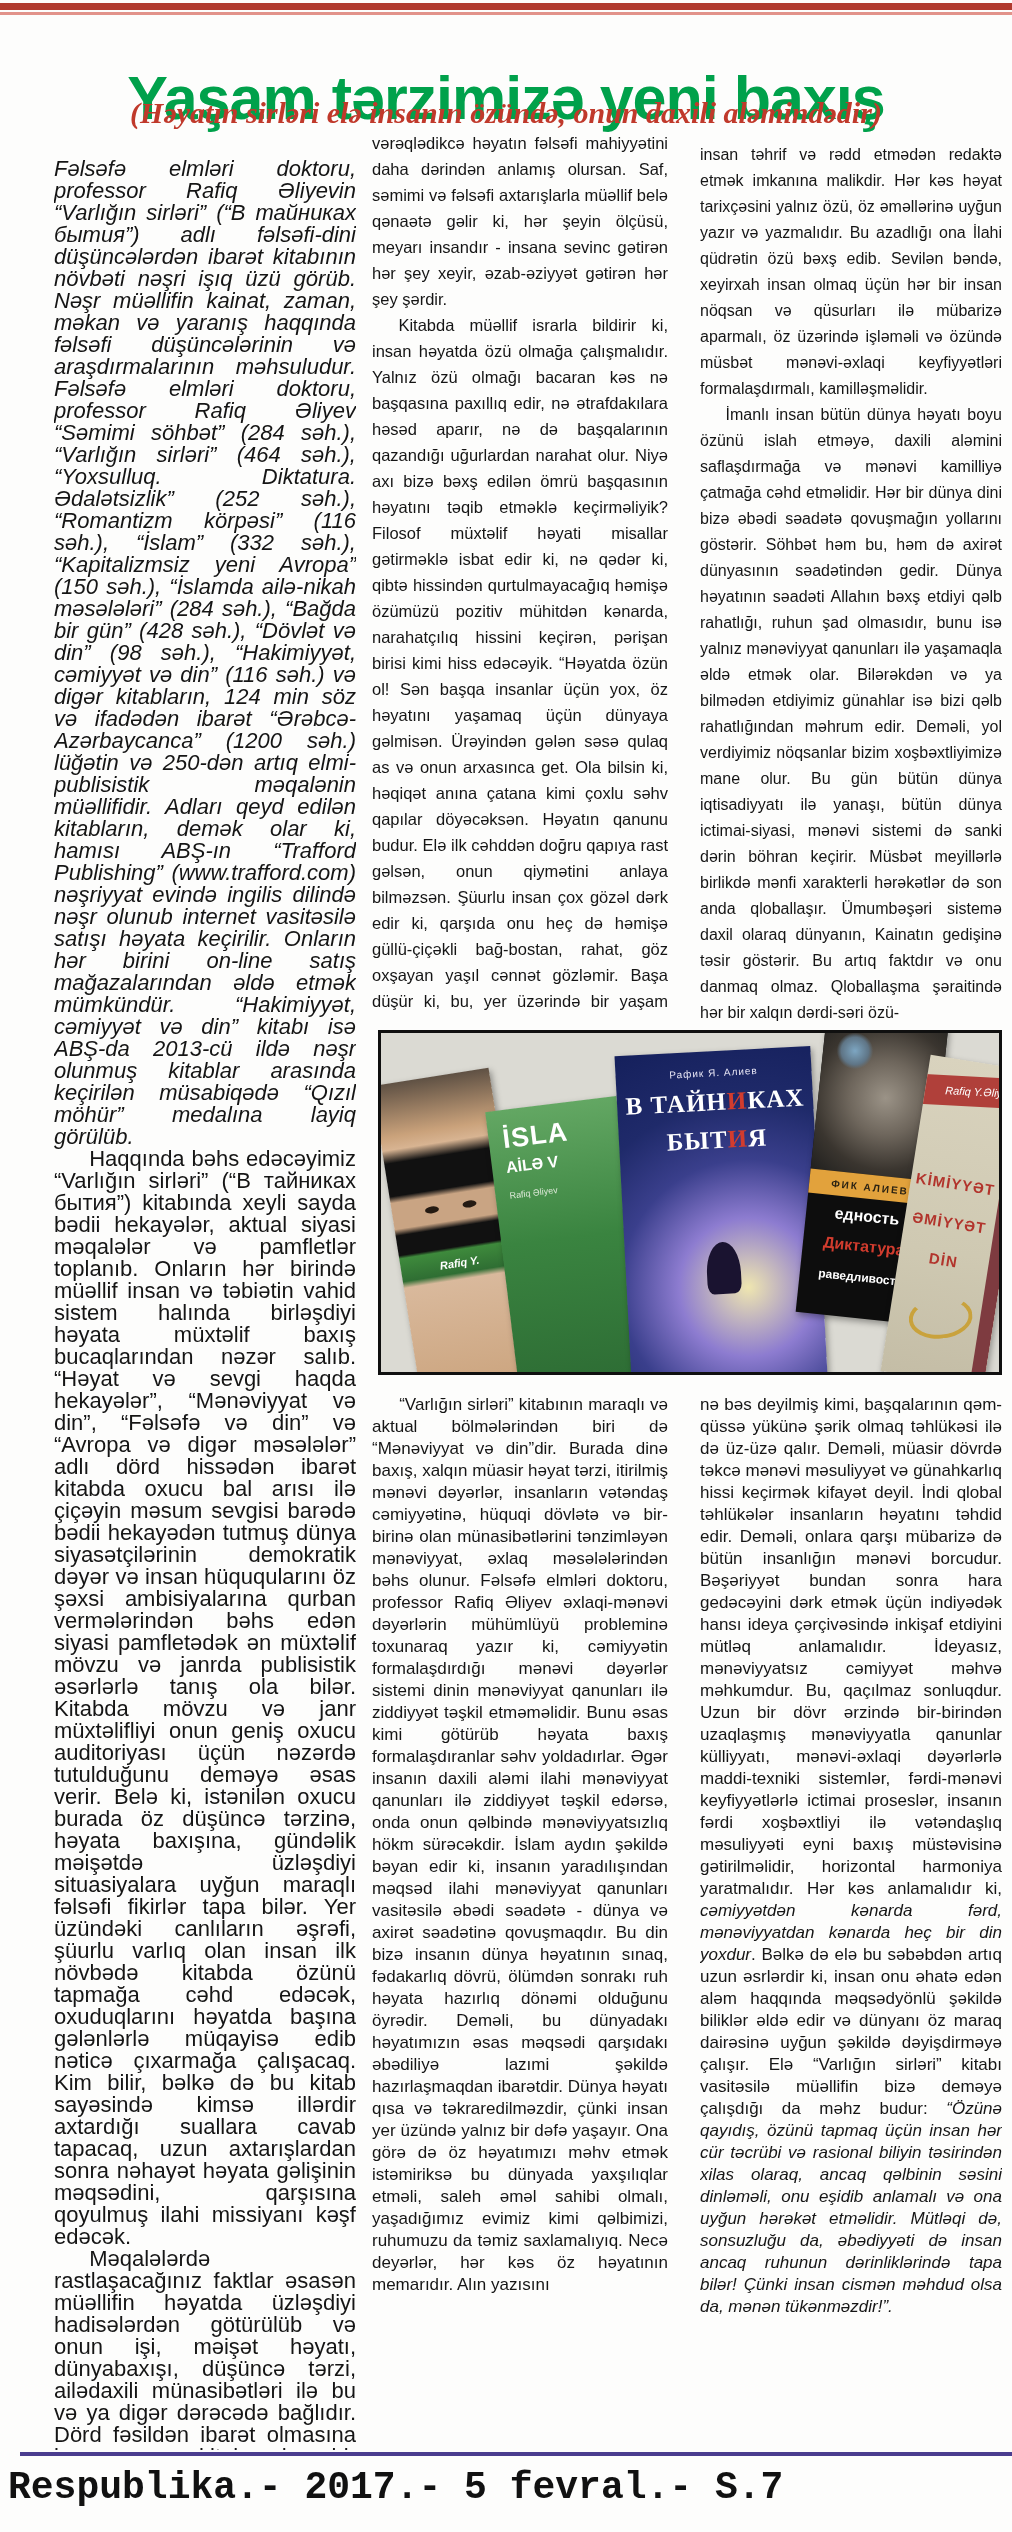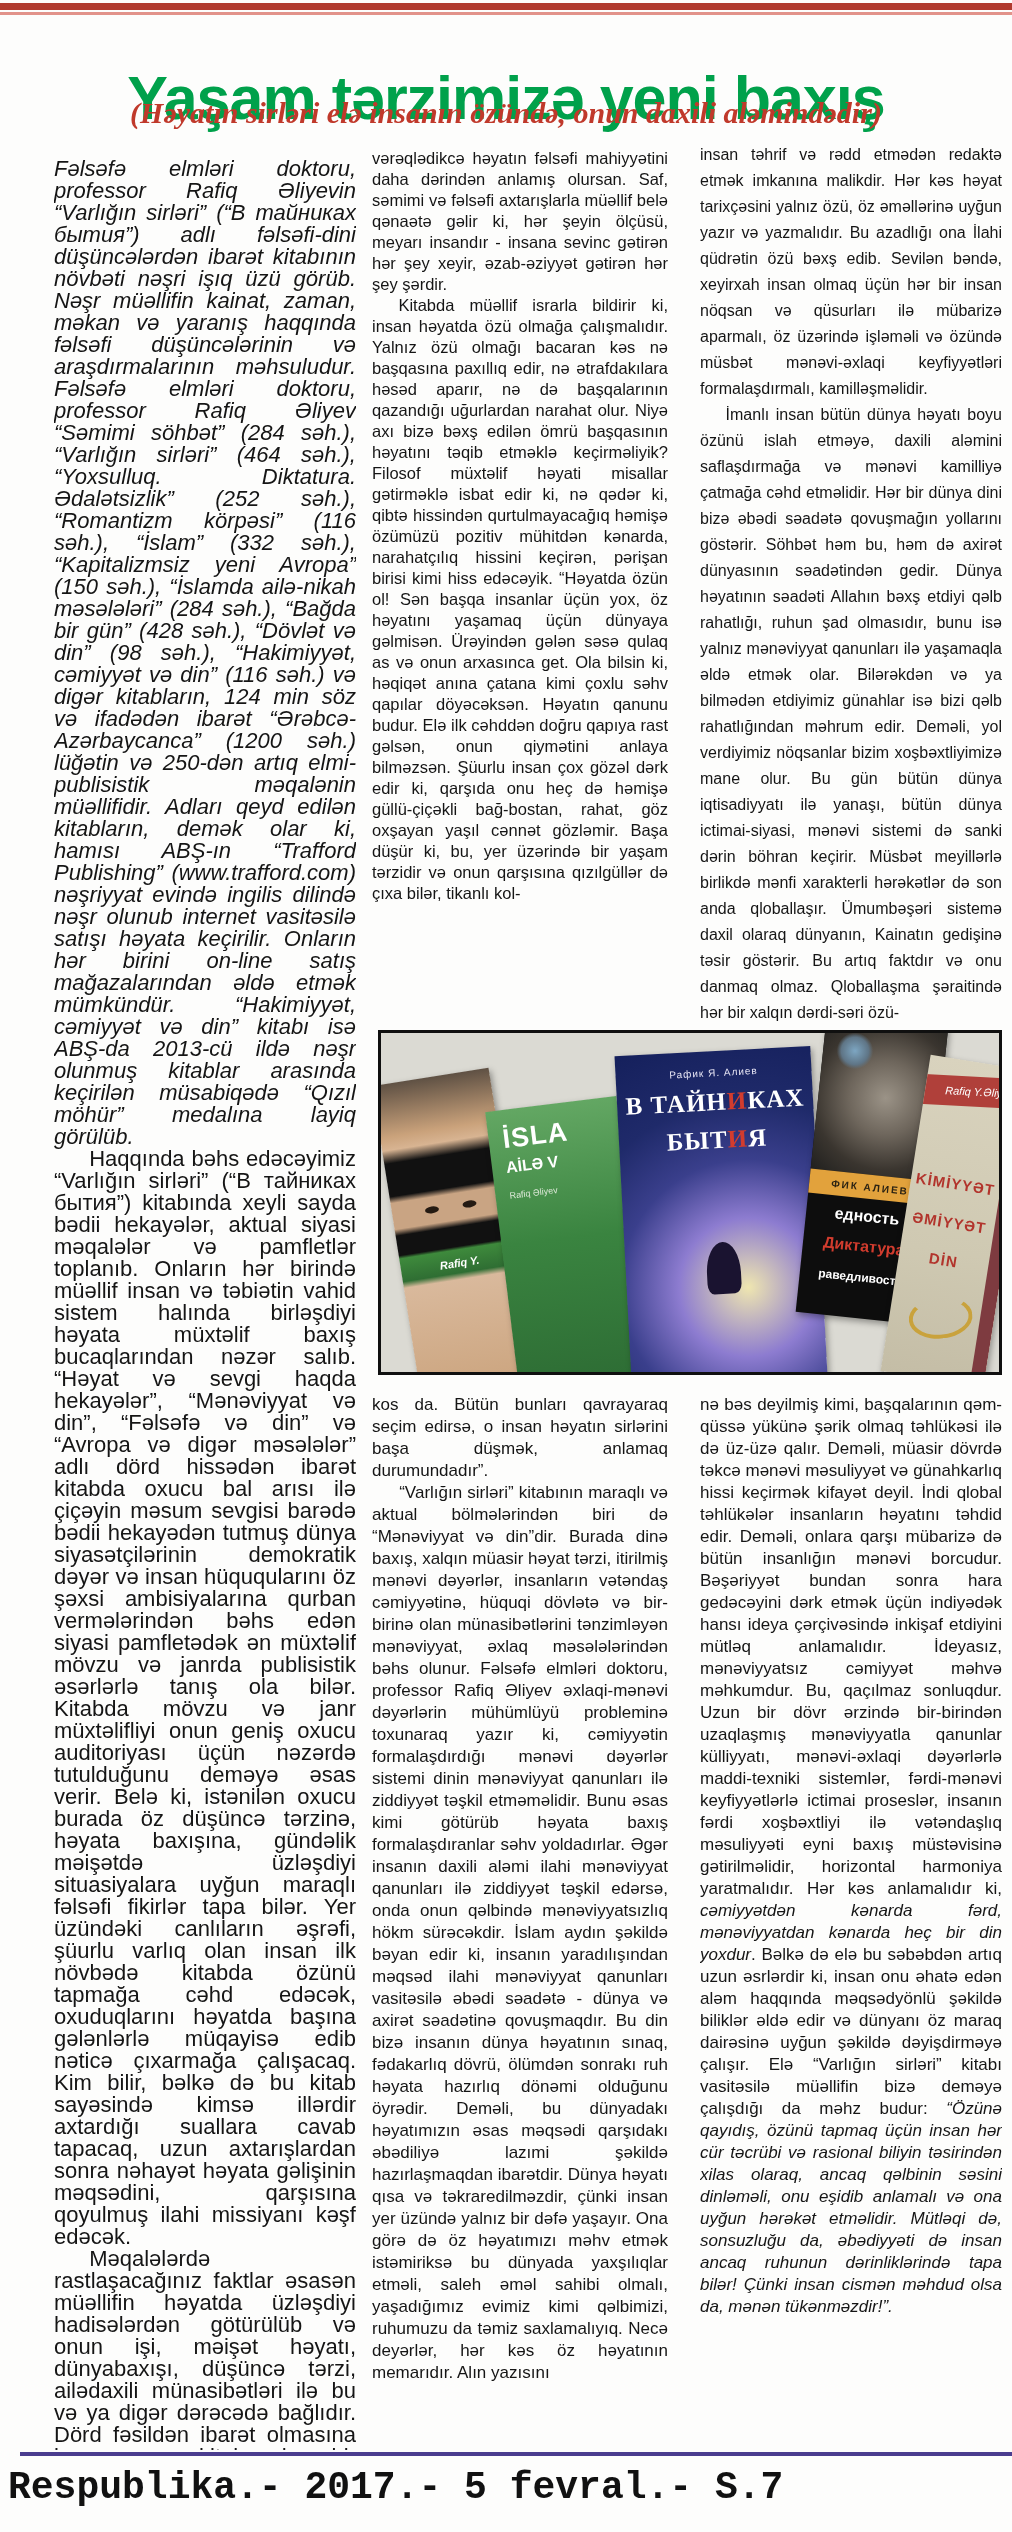--- a/index.html
+++ b/index.html
@@ -20,21 +20,21 @@
     position:absolute;left:0;top:96px;width:1012px;text-align:center;
     font-size:30px;font-weight:bold;font-style:italic;color:#c0392b;
     font-family:Liberation Serif, serif;
   }
   
   .col{position:absolute;overflow:hidden;text-align:justify;}
   .col p{margin:0;padding:0;text-align:justify;}
   .col p.indent{text-indent:1.6em;}
   .lead{font-style:italic;}
   #col1{left:54px;top:142px;width:302px;height:2292px;font-size:22px;line-height:22px;margin-top:16px;}
-  #col2top{left:372px;top:148px;width:296px;height:882px;font-size:16.5px;line-height:21px;}
+  #col2top{left:372px;top:130px;width:296px;height:882px;font-size:16.5px;line-height:26px;}
   #col3top{left:700px;top:142px;width:302px;height:882px;font-size:16px;line-height:26px;}
   #col2bot{left:372px;top:1394px;width:296px;height:1040px;font-size:17px;line-height:22px;}
   #col3bot{left:700px;top:1394px;width:302px;height:1040px;font-size:17px;line-height:22px;}
   
   .photo{
     position:absolute;left:378px;top:1030px;width:624px;height:345px;
     background:#dbdad3;border:3px solid #101010;box-sizing:border-box;overflow:hidden;
   }
   .book{position:absolute;box-shadow:2px 3px 6px rgba(0,0,0,.35);}
   .bk-portrait{
@@ -163,21 +163,20 @@
     <div class="spine"></div>
     <div class="band">Rafiq Y.Əliyev</div>
     <div class="t t1">KİMİYYƏT</div>
     <div class="t t2">ƏMİYYƏT</div>
     <div class="t t3">DİN</div>
     <div class="swirl"></div>
   </div>
 </div>
 
 <div id="col2bot" class="col">
-  <p>kos da. Bütün bunları qavrayaraq seçim edirsə, o insan həyatın sirlərini başa düşmək, anlamaq durumundadır”.</p>
   <p class="indent">“Varlığın sirləri” kitabının maraqlı və aktual bölmələrindən biri də “Mənəviyyat və din”dir. Burada dinə baxış, xalqın müasir həyat tərzi, itirilmiş mənəvi dəyərlər, insanların vətəndaş cəmiyyətinə, hüquqi dövlətə və bir-birinə olan münasibətlərini tənzimləyən mənəviyyat, əxlaq məsələlərindən bəhs olunur. Fəlsəfə elmləri doktoru, professor Rafiq Əliyev əxlaqi-mənəvi dəyərlərin mühümlüyü probleminə toxunaraq yazır ki, cəmiyyətin formalaşdırdığı mənəvi dəyərlər sistemi dinin mənəviyyat qanunları ilə ziddiyyət təşkil etməməlidir. Bunu əsas kimi götürüb həyata baxış formalaşdıranlar səhv yoldadırlar. Əgər insanın daxili aləmi ilahi mənəviyyat qanunları ilə ziddiyyət təşkil edərsə, onda onun qəlbində mənəviyyatsızlıq hökm sürəcəkdir. İslam aydın şəkildə bəyan edir ki, insanın yaradılışından məqsəd ilahi mənəviyyat qanunları vasitəsilə əbədi səadətə - dünya və axirət səadətinə qovuşmaqdır. Bu din bizə insanın dünya həyatının sınaq, fədakarlıq dövrü, ölümdən sonrakı ruh həyata hazırlıq dönəmi olduğunu öyrədir. Deməli, bu dünyadakı həyatımızın əsas məqsədi qarşıdakı əbədiliyə lazımi şəkildə hazırlaşmaqdan ibarətdir. Dünya həyatı qısa və təkraredilməzdir, çünki insan yer üzündə yalnız bir dəfə yaşayır. Ona görə də öz həyatımızı məhv etmək istəmiriksə bu dünyada yaxşılıqlar etməli, saleh əməl sahibi olmalı, yaşadığımız evimiz kimi qəlbimizi, ruhumuzu da təmiz saxlamalıyıq. Necə deyərlər, hər kəs öz həyatının memarıdır. Alın yazısını</p>
 </div>
 
 <div id="col3bot" class="col">
   <p><span>nə bəs deyilmiş kimi, başqalarının qəm-qüssə yükünə şərik olmaq təhlükəsi ilə də üz-üzə qalır. Deməli, müasir dövrdə təkcə mənəvi məsuliyyət və günahkarlıq hissi keçirmək kifayət deyil. İndi qlobal təhlükələr insanların həyatını təhdid edir. Deməli, onlara qarşı mübarizə də bütün insanlığın mənəvi borcudur. Bəşəriyyət bundan sonra hara gedəcəyini dərk etmək üçün indiyədək hansı ideya çərçivəsində inkişaf etdiyini mütləq anlamalıdır. İdeyasız, mənəviyyatsız cəmiyyət məhvə məhkumdur. Bu, qaçılmaz sonluqdur. Uzun bir dövr ərzində bir-birindən uzaqlaşmış mənəviyyatla qanunlar külliyyatı, mənəvi-əxlaqi dəyərlərlə maddi-texniki sistemlər, fərdi-mənəvi keyfiyyətlərlə ictimai proseslər, insanın fərdi xoşbəxtliyi ilə vətəndaşlıq məsuliyyəti eyni baxış müstəvisinə gətirilməlidir, horizontal harmoniya yaratmalıdır. Hər kəs anlamalıdır ki, </span><span class="lead">cəmiyyətdən kənarda fərd, mənəviyyatdan kənarda heç bir din yoxdur</span><span>. Bəlkə də elə bu səbəbdən artıq uzun əsrlərdir ki, insan onu əhatə edən aləm haqqında məqsədyönlü şəkildə biliklər əldə edir və dünyanı öz maraq dairəsinə uyğun şəkildə dəyişdirməyə çalışır. Elə “Varlığın sirləri” kitabı vasitəsilə müəllifin bizə deməyə çalışdığı da məhz budur: </span><span class="lead">“Özünə qayıdış, özünü tapmaq üçün insan hər cür təcrübi və rasional biliyin təsirindən xilas olaraq, ancaq qəlbinin səsini dinləməli, onu eşidib anlamalı və ona uyğun hərəkət etməlidir. Mütləqi də, sonsuzluğu da, əbədiyyəti də insan ancaq ruhunun dərinliklərində tapa bilər! Çünki insan cismən məhdud olsa da, mənən tükənməzdir!”.</span></p>
 </div>
 
 <div class="rule-footer"></div>
 <div class="footer-cite">Respublika.- 2017.- 5 fevral.- S.7</div>
 

